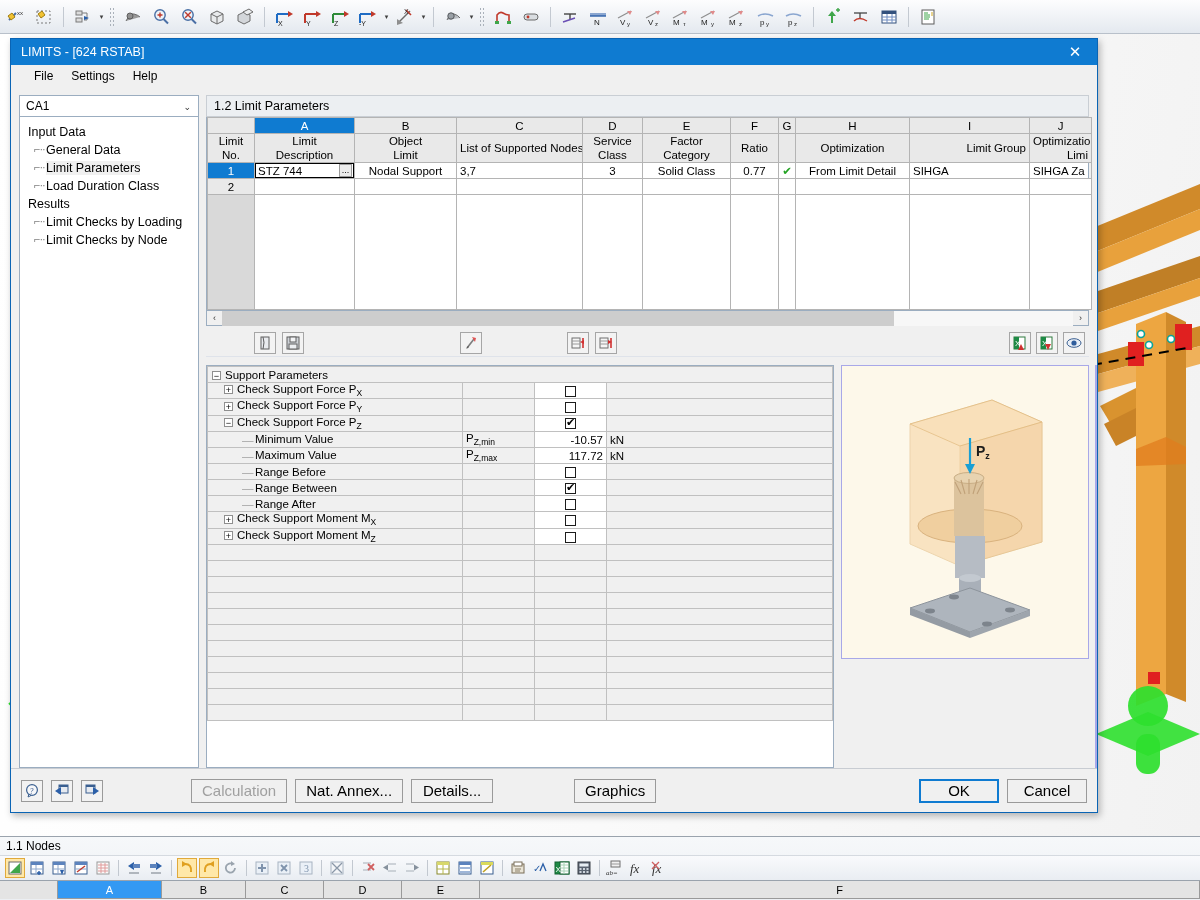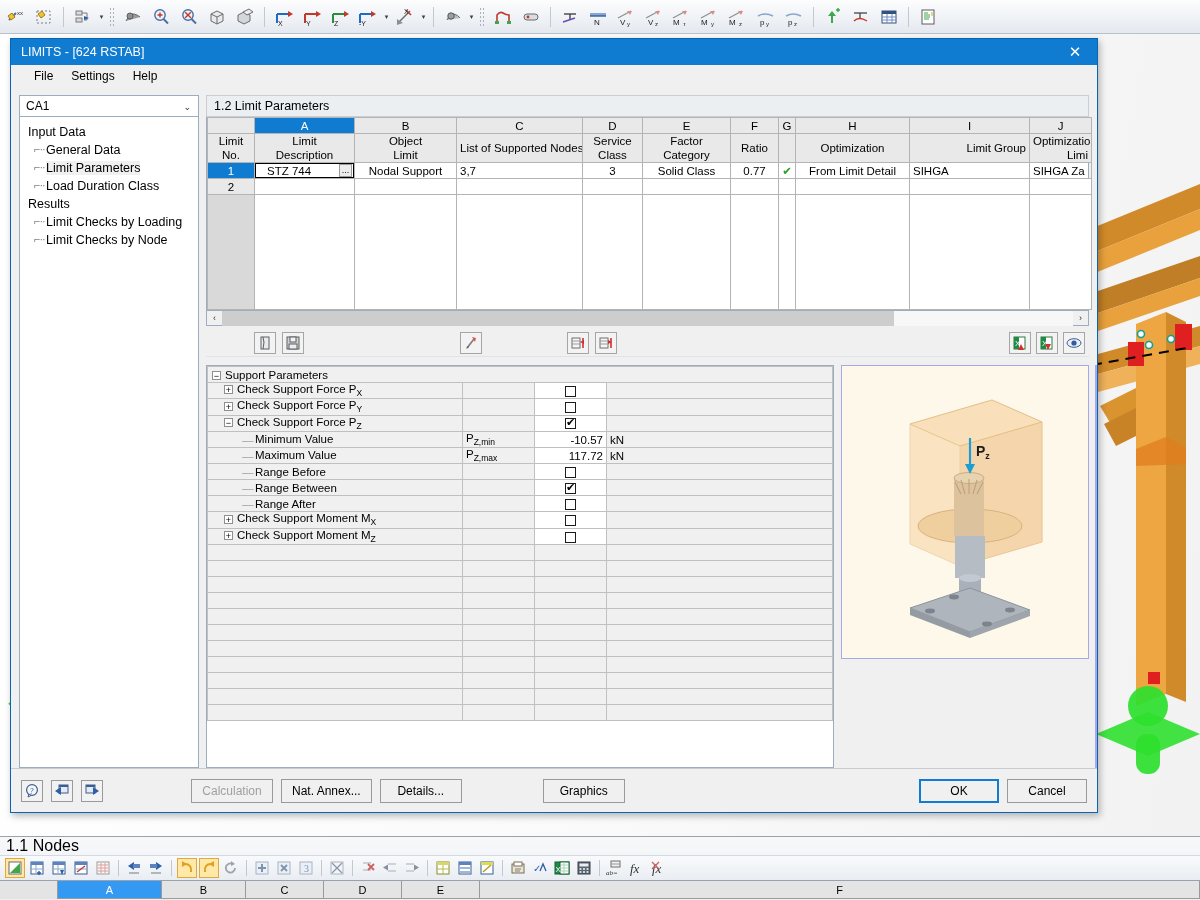--- a/index.html
+++ b/index.html
@@ -103,21 +103,21 @@
   th.colhdr.sel{ background:#0f7bd1; color:#fff; }
   th.nm{ background:#e9e9e9; text-align:center; height:30px; line-height:14px; }
   td.rowhdr{ background:#e9e9e9; text-align:center; }
   td.rowhdr.sel{ background:#0f7bd1; color:#fff; }
   td.blank{ background:#fff; }
   td.c{ text-align:center; }
   td.l{ text-align:left; }
   td.gray{ background:#d9d9d9; border:1px solid #b4b4b4; }
   .cell-edit{
     display:flex; align-items:center; border:1px solid #000; background:#fff;
-    height:15px; margin:0; padding:0 0 0 11px;
+    height:15px; margin:0; padding:0 0 0 2px;
   }
   .cell-edit .v{ flex:1; font-size:11.5px; }
   .cell-edit .dots{
     width:13px; height:13px; border:1px solid #9a9a9a; background:#ececec;
     font-size:9px; text-align:center; line-height:10px; margin-right:1px;
   }
   .chk-green{ color:#22a322; font-weight:bold; font-size:13px; }
 
   
   #grid-hscroll{
@@ -186,34 +186,34 @@
   #footer{
     height:44px; flex:none; border-top:1px solid #c8ccd2; background:#f0f0f0;
     display:flex; align-items:center; padding:0 10px; gap:8px;
   }
   .sq-btn{
     width:22px; height:22px; border:1px solid #9a9a9a; background:#f2f2f2;
     display:flex; align-items:center; justify-content:center; flex:none;
   }
   .btn{
     height:24px; min-width:74px; border:1px solid #9a9a9a; background:#f0f0f0;
-    font-size:12px; display:flex; align-items:center; justify-content:center;
+    font-size:15px; display:flex; align-items:center; justify-content:center;
     padding:0 10px; flex:none;
   }
   .btn.disabled{ color:#a0a0a0; }
   .btn.default{ border:2px solid #0f7bd1; background:#f0f0f0; }
   .btn.wide{ min-width:82px; }
 
   
   #bottom-panel{
     position:absolute; left:0; top:836px; width:1200px; height:64px;
     background:linear-gradient(#f6f8fa,#eceff3);
     border-top:1px solid #9aa3ad;
   }
-  #bt-title{ height:18px; display:flex; align-items:center; padding-left:6px; font-size:16px; }
+  #bt-title{ height:18px; display:flex; align-items:center; padding-left:6px; font-size:12px; }
   #bt-toolbar{
     height:26px; display:flex; align-items:center; padding-left:4px;
     background:linear-gradient(#f9fafc,#e9edf2);
     border-top:1px solid #d5dae0; border-bottom:1px solid #9aa3ad;
   }
   .bi{ width:20px; height:20px; margin:0 1px; display:flex; align-items:center;
        justify-content:center; flex:none; position:relative; }
   .bi.act{ background:#ffe8a8; border:1px solid #e0a93b; }
   .bsep{ width:1px; height:16px; background:#c2c8d0; margin:0 4px; flex:none; }
   #bt-cols{ height:18px; display:flex; background:#e4e4e4; }

